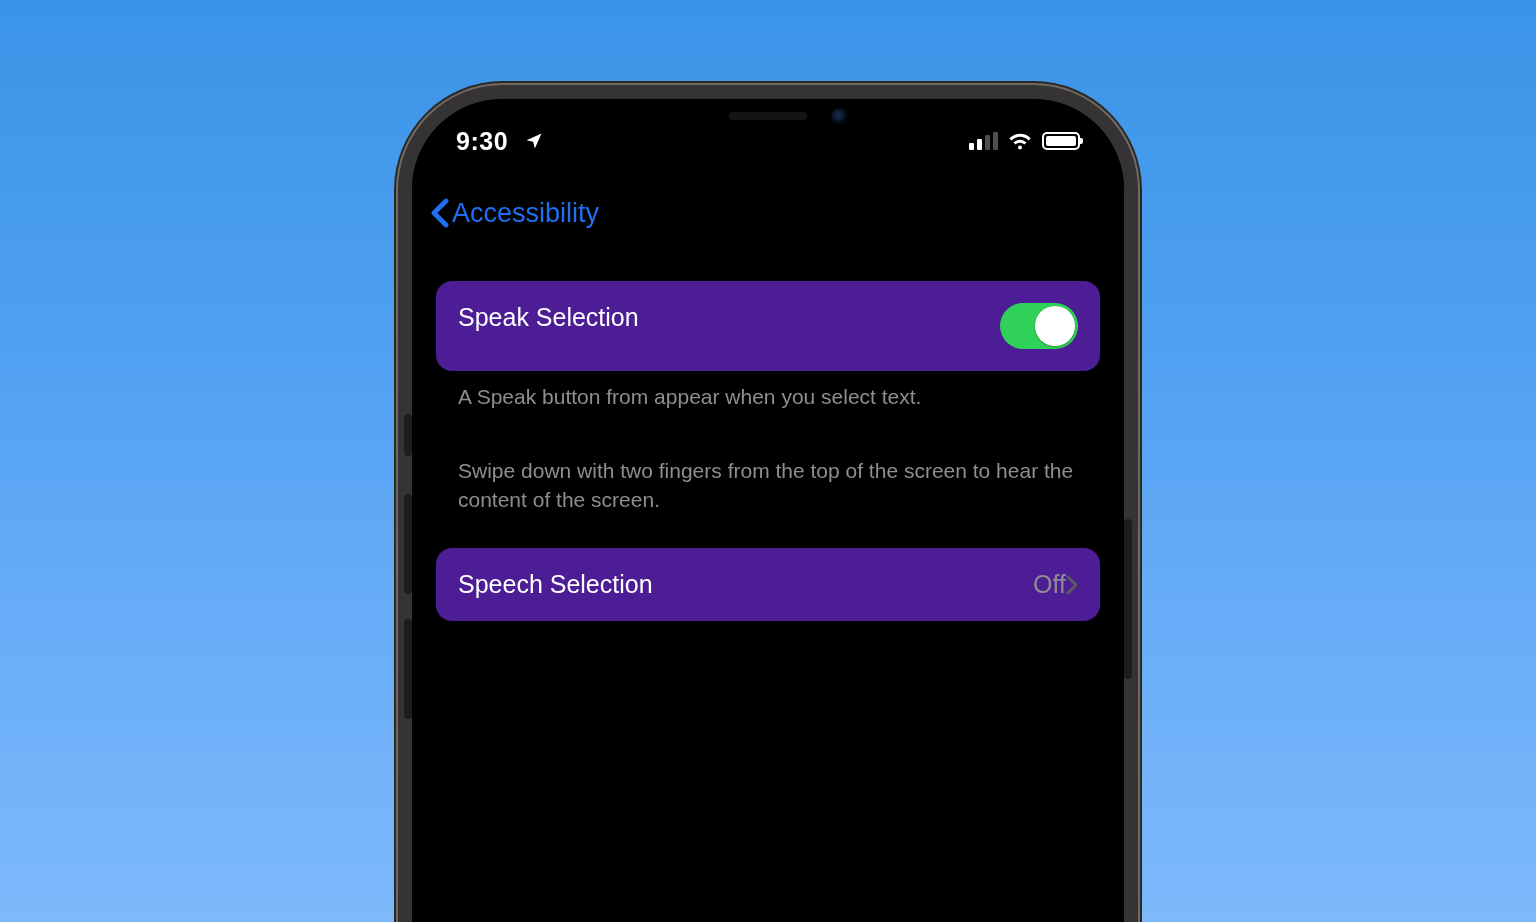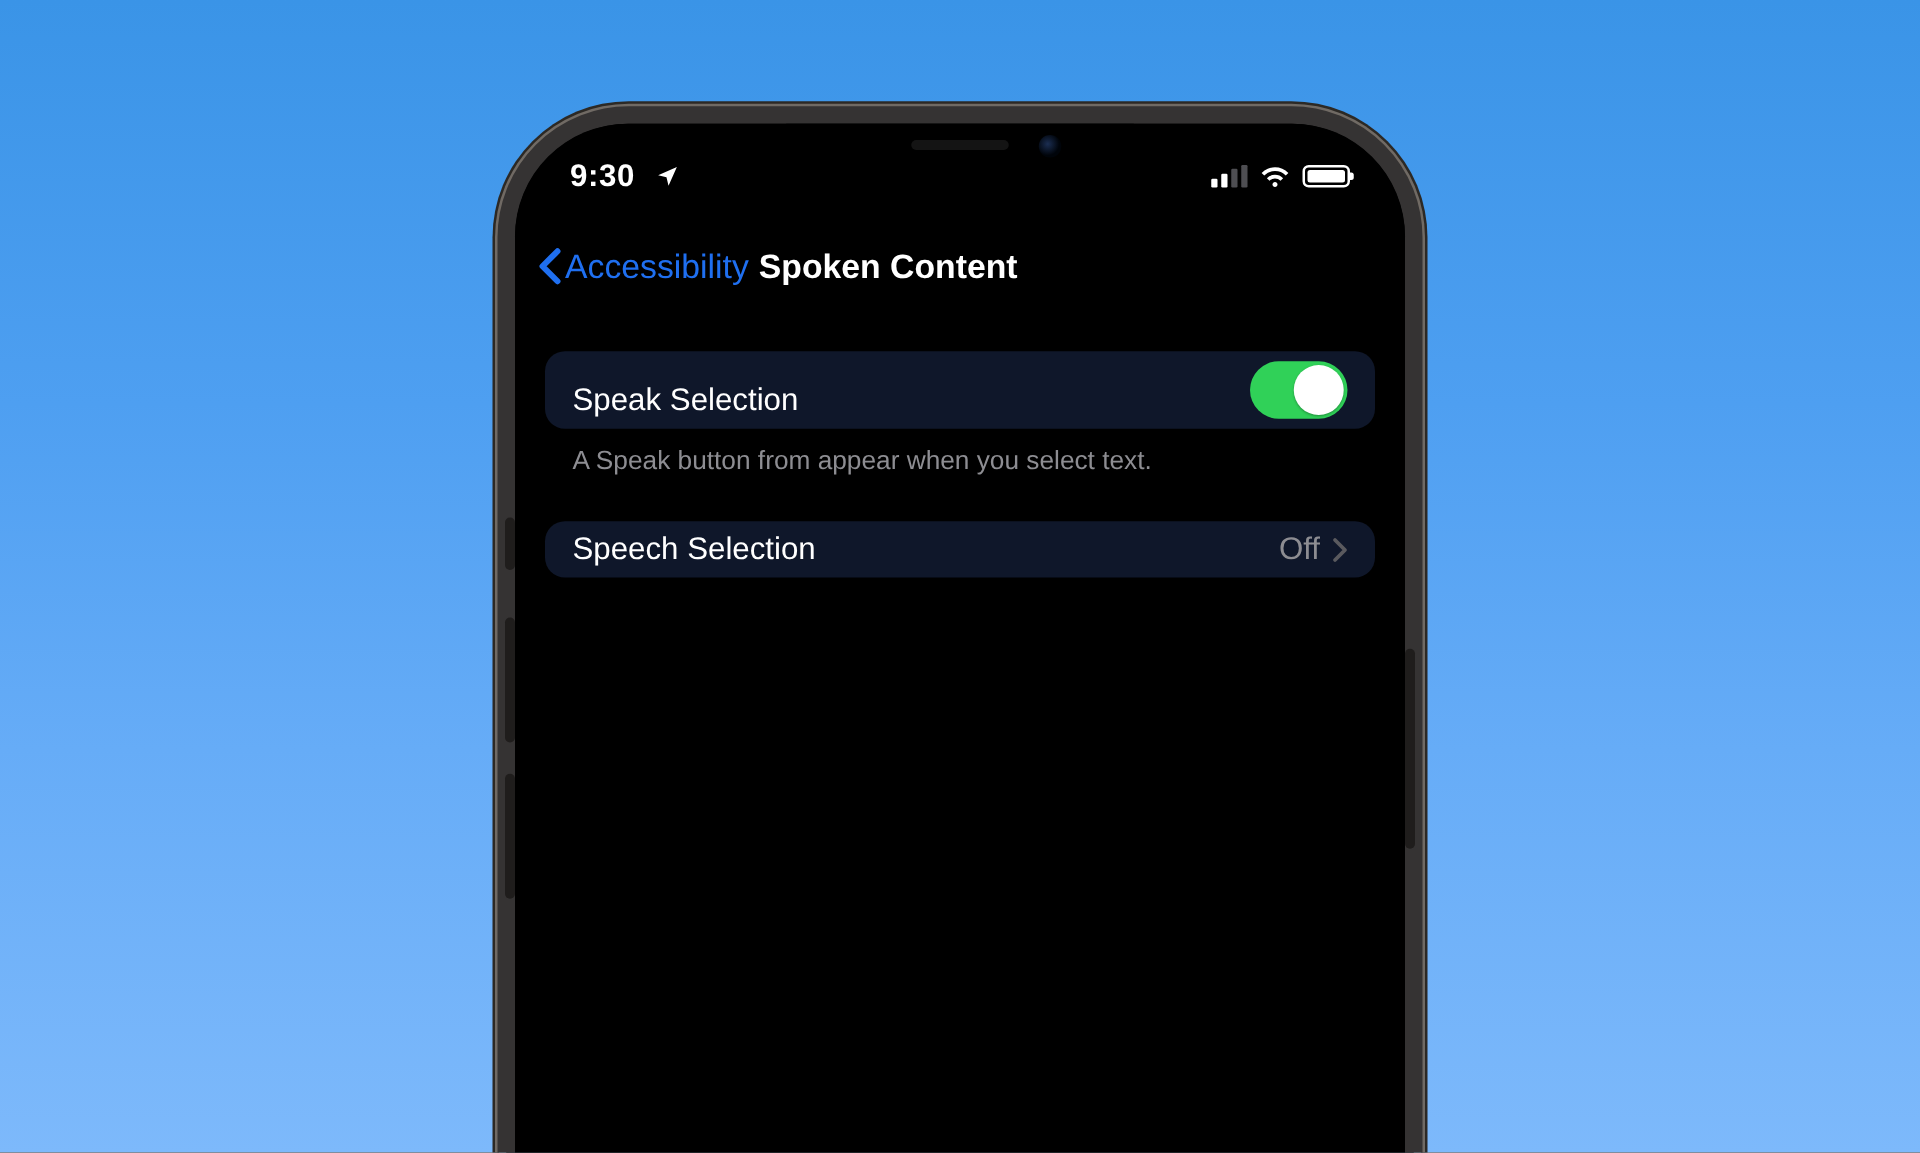--- a/index.html
+++ b/index.html
@@ -189,25 +189,25 @@
 
   
   .content {
     position:absolute;
     top:182px;
     left:0;
     right:0;
     padding:0 24px;
   }
   .cell-row {
-    background:#0f172a;
+    background:#4c1d95;
     border-radius:16px;
-    padding:8px 22px;
-    display:flex;
-    align-items:flex-end;
+    padding:22px 22px;
+    display:flex;
+    align-items:flex-start;
     justify-content:space-between;
     margin-top:0;
   }
   .cell-label {
     color:#fff;
     font-size:25px;
     font-weight:400;
   }
   .footer {
     color:#8d8d92;
@@ -233,21 +233,21 @@
     top:3px;
     width:40px;
     height:40px;
     background:#fff;
     border-radius:50%;
     box-shadow:0 1px 2px rgba(0,0,0,.3);
   }
   .row-right {
     display:flex;
     align-items:center;
-    gap:10px;
+    gap:0;
   }
   .value {
     color:#8d8d92;
     font-size:25px;
   }
   .chev {
     color:#5a5a5e;
   }
   .chev svg{display:block;}
 </style>
@@ -297,36 +297,36 @@
         </div>
       </div>
 
       <div class="navbar">
         <div class="back">
           <svg width="20" height="30" viewBox="0 0 12 20" fill="none" stroke="#1f6ff0" stroke-width="3.2" stroke-linecap="round" stroke-linejoin="round">
               <polyline points="10,2 2,10 10,18"></polyline>
             </svg>
           <span>Accessibility</span>
         </div>
-        <div class="nav-title">Spoken Content</div>
       </div>
 
       <div class="content">
 
         <div class="group">
           <div class="cell-row">
             <span class="cell-label">Speak Selection</span>
             <div class="toggle">
                 <div class="knob"></div>
               </div>
           </div>
           <div class="footer">A Speak button from appear when you select text.</div>
         </div>
 
         <div class="group">
+          <div class="footer">Swipe down with two fingers from the top of the screen to hear the content of the screen.</div>
         </div>
 
         <div class="group">
           <div class="cell-row">
             <span class="cell-label">Speech Selection</span>
             <div class="row-right">
               <span class="value">Off</span>
               <span class="chev">
                 <svg width="12" height="20" viewBox="0 0 12 20" fill="none" stroke="#5a5a5e" stroke-width="3" stroke-linecap="round" stroke-linejoin="round">
                     <polyline points="2,2 10,10 2,18"></polyline>

